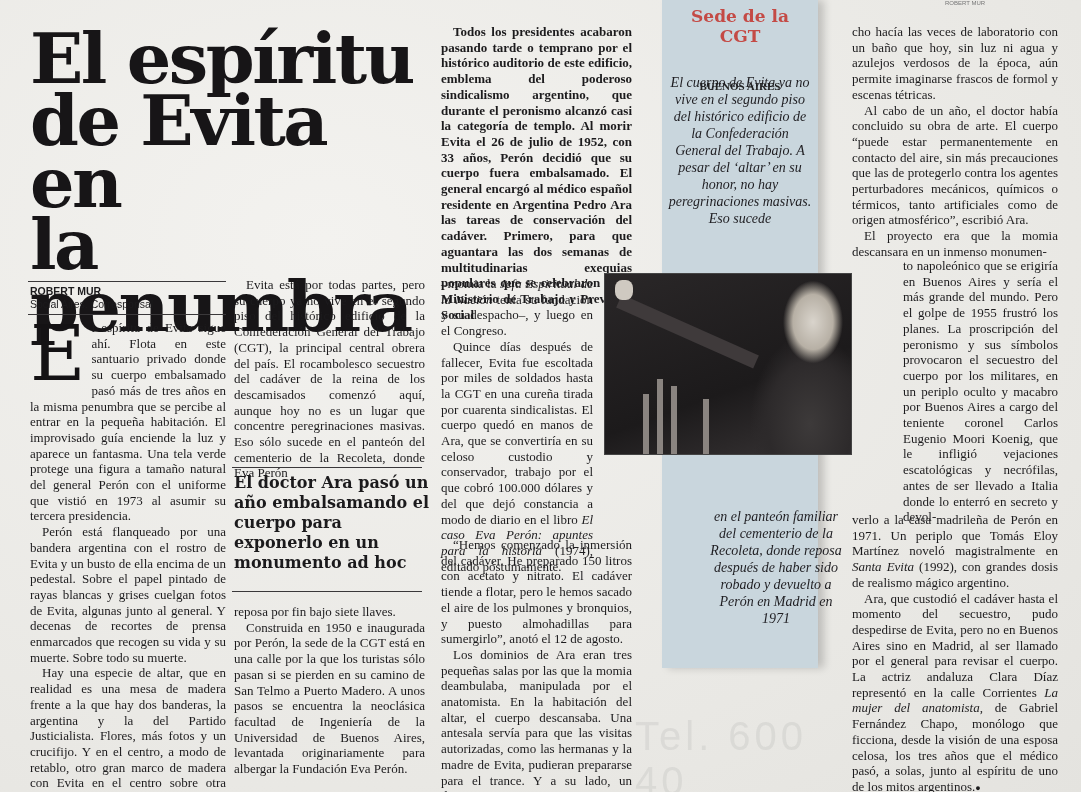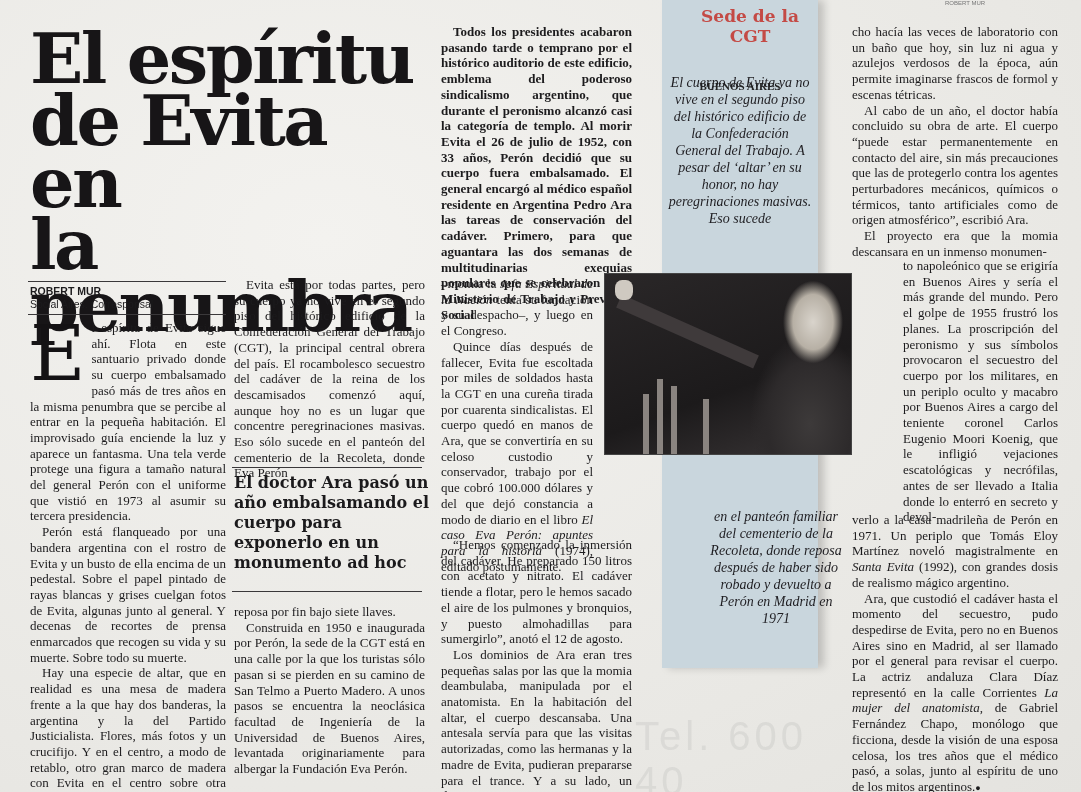--- a/index.html
+++ b/index.html
@@ -43,21 +43,21 @@
     color:#1b1a1c; margin:0;
   }
   .sidebar {
     position:absolute; left:662px; top:0; width:156px; height:668px;
     background:#c9d6dd;
     box-shadow: 6px 0 8px rgba(0,0,0,0.18);
   }
   .sidebar-title {
     position:absolute; left:0; top:6px; width:156px; text-align:center;
     font-family:"DejaVu Serif", serif; font-weight:bold; font-size:17px; line-height:20px;
-    color:#c44a45; margin:0;padding-left:10px;
+    color:#c44a45; margin:0;
   }
   .sidebar-place {
     position:absolute; left:0; top:51px; width:156px; text-align:center;
     font-family:"Liberation Serif", serif; font-weight:bold; font-size:11px; color:#222;margin-top:29px;
   }
   .sidebar-text {
     position:absolute; left:6px; width:144px; text-align:center;
     font-family:"Liberation Serif", serif; font-style:italic; font-size:14px; line-height:17px;
     color:#1f1e22;
   }

